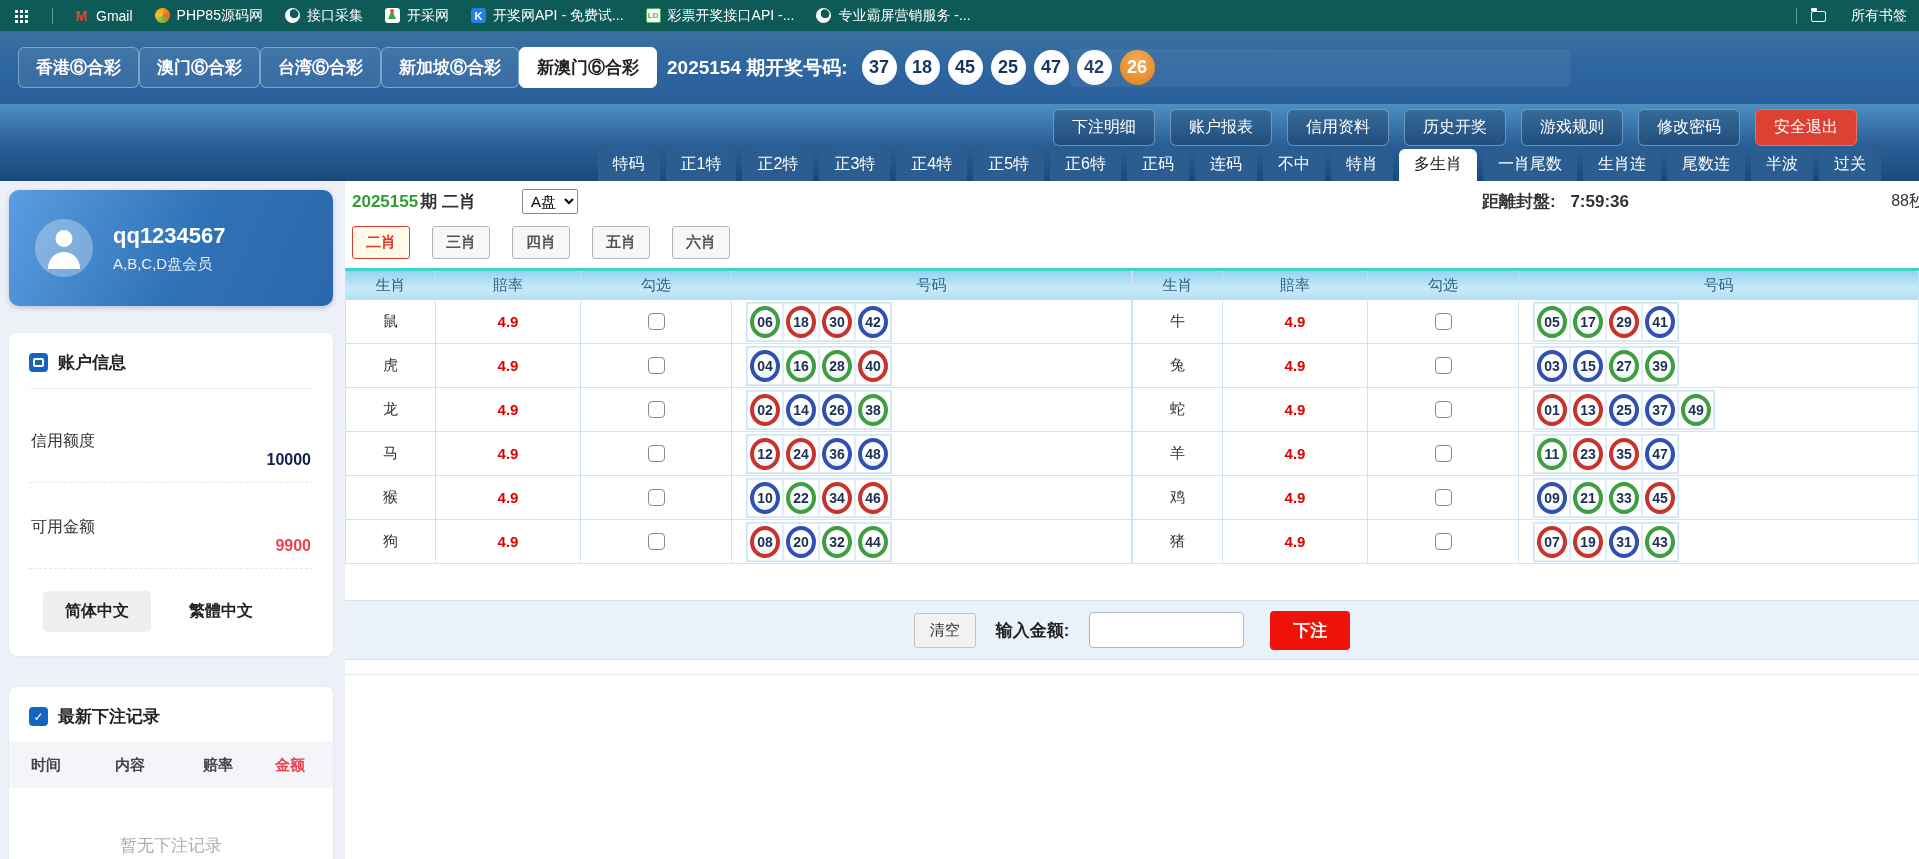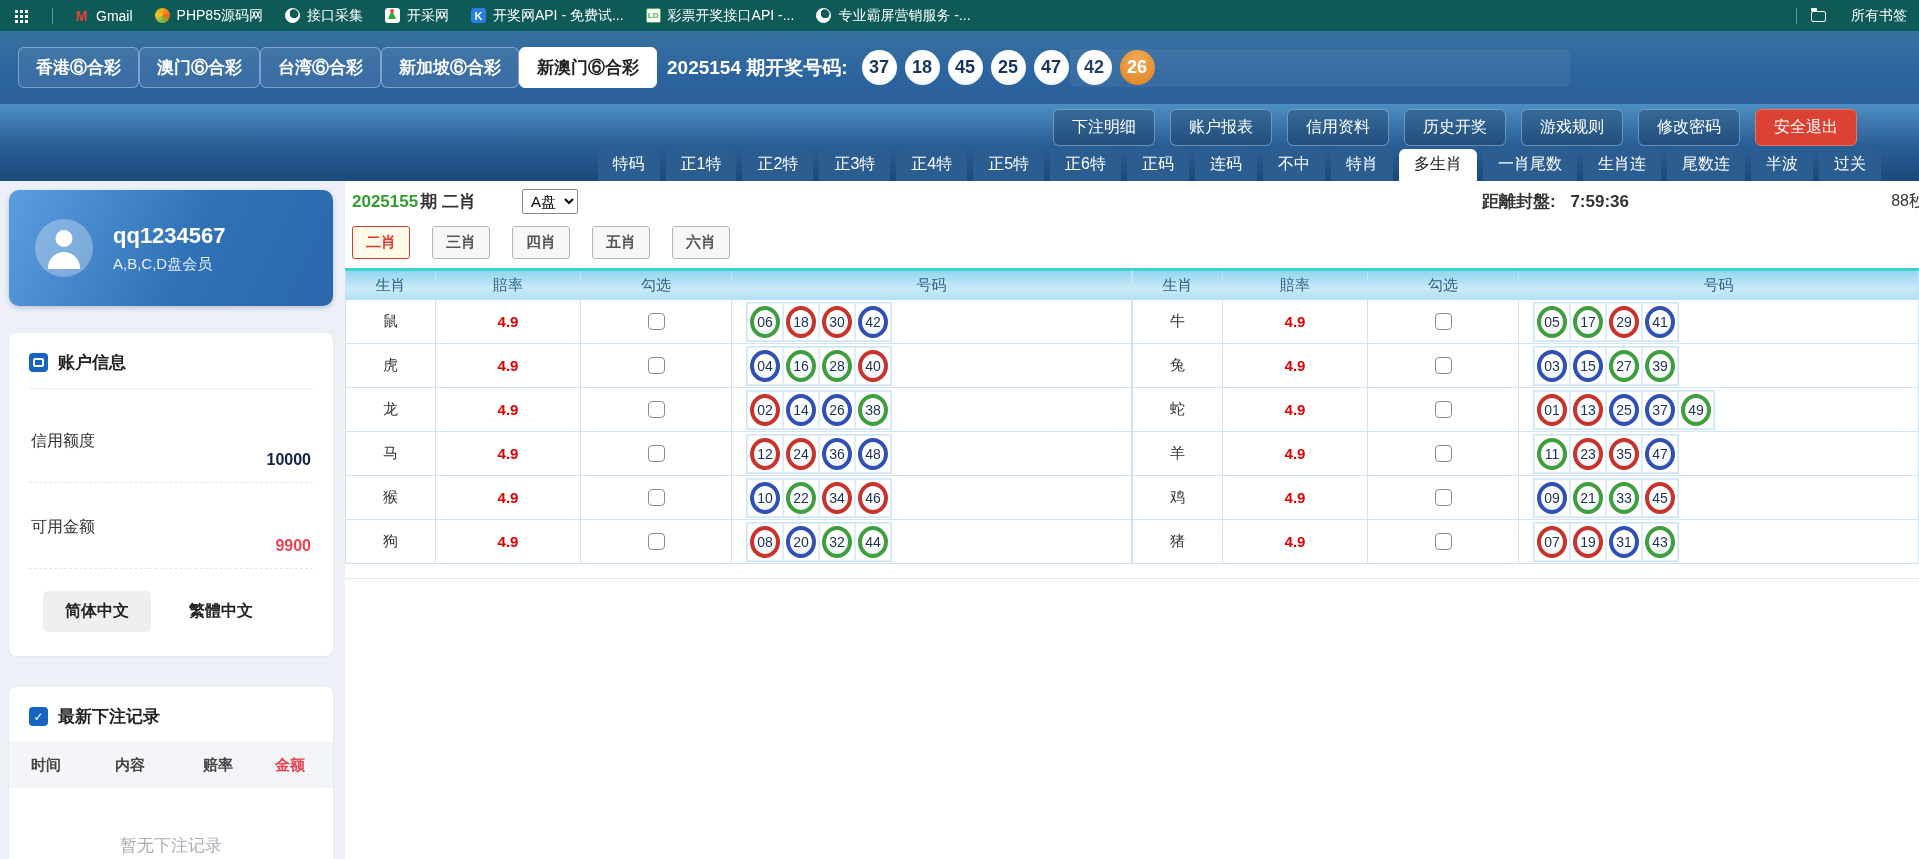--- a/index.html
+++ b/index.html
@@ -101,21 +101,21 @@
   .half { flex:1; display:grid; grid-template-columns:90px 145px 151px 1fr; }
   .th { height:29px; background:linear-gradient(180deg,#93d5f0 0%,#c9eaf8 55%,#aede f2 100%); background:linear-gradient(180deg,#93d5f0 0%,#c9eaf8 60%,#b2e0f4 100%); color:#2b5f82; font-size:15px; display:flex; align-items:center; justify-content:center; border-right:1px solid #bfe4f4; }
   .td { height:44px; background:#fff; border-right:1px solid #cfe3f2; border-bottom:1px solid #cfe3f2; display:flex; align-items:center; justify-content:center; }
   .half { border-left:1px solid #cfe3f2; }
   .td.zodiac { font-size:15px; color:#333; }
   .td.odds { font-size:15px; font-weight:bold; color:#e00000; }
   .td input[type=checkbox] { width:17px; height:17px; appearance:none; border:1px solid #8a8a8a; border-radius:4px; background:#fff; cursor:pointer; }
   .td.nums { justify-content:flex-start; padding-left:14px; }
   .ball-box { display:inline-flex; border:1px solid #cce4f5; background:#fff; }
   .ball-cell { width:36px; height:38px; border:1px solid #ddeefa; display:flex; align-items:center; justify-content:center; }
-  .ball { width:30px; height:32px; border-radius:50%; border:4px solid #999; background:radial-gradient(circle at 50% 30%,#ffffff 40%,#eef3f8 80%,#dfe8ef 100%); color:#1c2f55; font-weight:normal; font-size:14px; display:flex; align-items:center; justify-content:center; }
+  .ball { width:30px; height:32px; border-radius:50%; border:4px solid #999; background:radial-gradient(circle at 50% 30%,#ffffff 40%,#eef3f8 80%,#dfe8ef 100%); color:#1c2f55; font-weight:bold; font-size:14px; display:flex; align-items:center; justify-content:center; }
   .ball.red { border-color:#c8332b; } .ball.blue { border-color:#3150b4; } .ball.green { border-color:#3f9e3f; }
 
   .bet-bar { margin-top:36px; height:60px; background:#e9f2fb; border-top:1px solid #d3e2f0; border-bottom:1px solid #d3e2f0; display:flex; align-items:center; justify-content:center; gap:20px; }
   .clear-btn { padding:7px 15px; font-size:15px; color:#333; background:#f2f2f2; border:1px solid #c2c2c2; border-radius:3px; cursor:pointer; }
   .amount-label { font-size:17px; font-weight:bold; color:#222; }
   .amount-input { width:155px; height:36px; border:1px solid #b5b5b5; border-radius:4px; background:#fff; padding:0 8px; font-size:15px; }
   .bet-btn { margin-left:6px; padding:8px 23px; font-size:17px; font-weight:bold; color:#fff; background:#ee1208; border:none; border-radius:4px; cursor:pointer; }
   .content-bottom { height:15px; border-bottom:1px solid #e3e9f0; }
 </style>
 </head>
@@ -545,15 +545,21 @@
                 <div class="ball blue">31</div>
               </div>
               <div class="ball-cell">
                 <div class="ball green">43</div>
               </div>
             </div>
           </div>
         </div>
     </div>
 
+    <div class="bet-bar">
+      <button class="clear-btn">清空</button>
+      <span class="amount-label">输入金额:</span>
+      <input class="amount-input" type="text" value="" style="">
+      <button class="bet-btn">下注</button>
+    </div>
     <div class="content-bottom"></div>
   </main>
 </div>
 
 </body></html>

